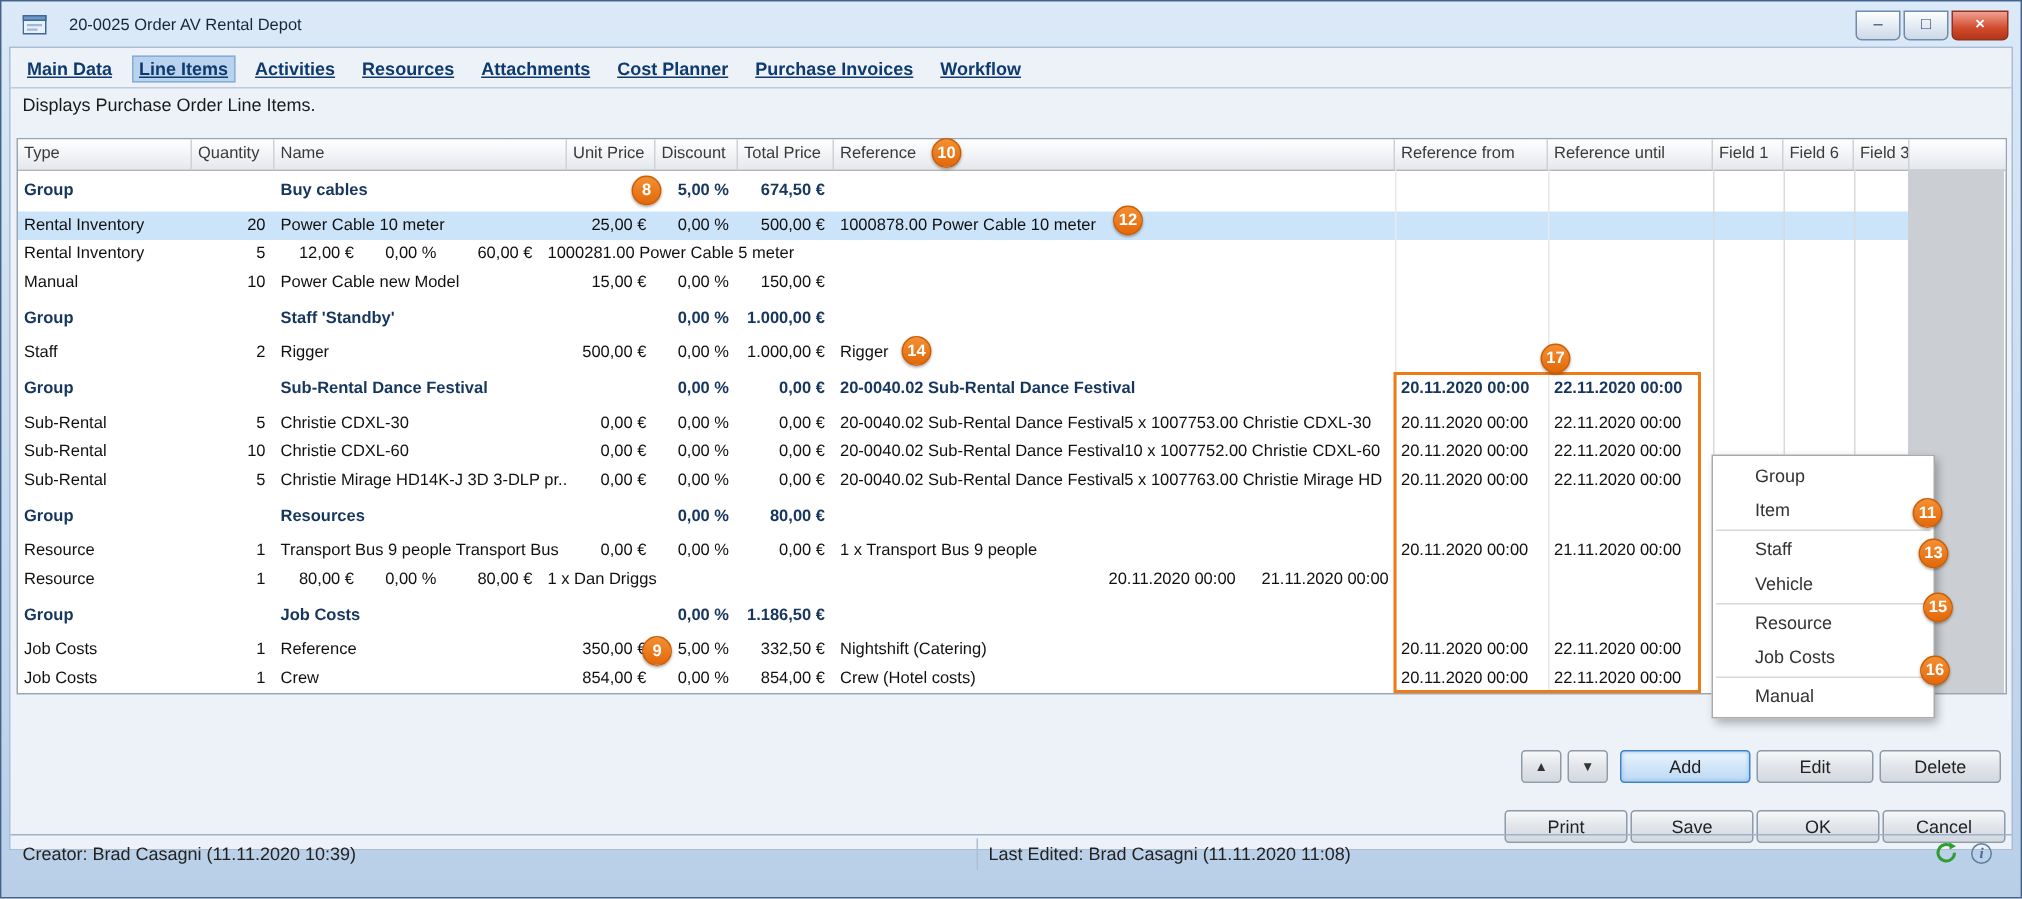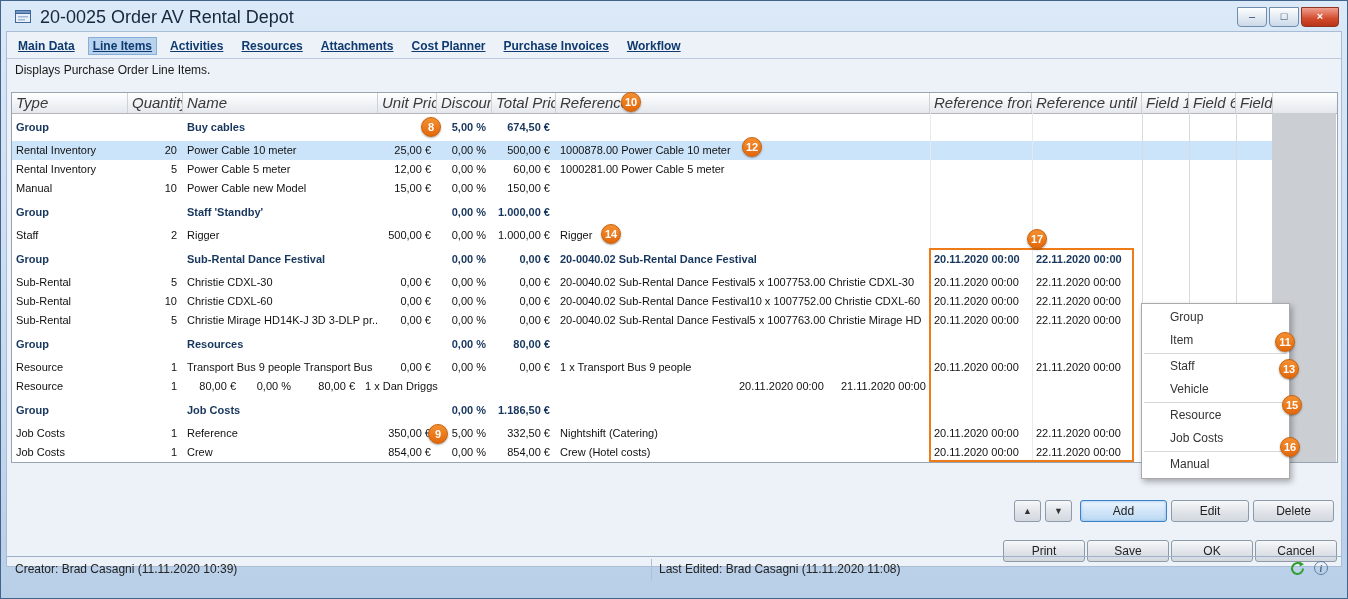--- a/index.html
+++ b/index.html
@@ -1,36 +1,36 @@
 <!DOCTYPE html>
 <html><head>
 <meta charset="utf-8">
 <style>
   html,body{margin:0;padding:0;}
   body{width:1348px;height:599px;position:relative;font-family:"Liberation Sans",sans-serif;background:#fff;overflow:hidden;}
 
   .window{position:absolute;inset:0;background:linear-gradient(#dbe9f8,#b9cfe8);border:1px solid #41638c;box-sizing:border-box;}
   .titlebar{position:absolute;left:6px;top:4px;right:6px;height:24px;display:flex;align-items:center;}
   .app-icon{width:18px;height:15px;margin-left:8px;display:inline-block;}
-  .title{margin-left:7px;font-size:18px;color:#15273d;}
+  .title{margin-left:13px;font-size:11px;color:#15273d;}
   .winbtns{margin-left:auto;display:flex;gap:2px;margin-right:2px;}
   .winbtn{width:28px;height:18px;border:1px solid #6f8cab;border-radius:0 0 4px 4px;background:linear-gradient(#fdfefe,#ccd9e8);color:#1f3b5f;font-size:11px;text-align:center;line-height:16px;cursor:default;}
   .winbtn.close{width:36px;background:linear-gradient(#f0a090,#d14a2c 60%,#b83518);border-color:#8d3422;color:#fff;font-weight:bold;}
 
   .content{position:absolute;left:5px;top:30px;right:5px;bottom:31px;background:#edf2f8;border:1px solid #a9bdd6;box-sizing:border-box;}
 
   .tabstrip{position:absolute;left:6px;top:32px;right:6px;height:25px;display:flex;align-items:center;gap:8px;padding-left:6px;border-bottom:1px solid #bccadb;}
   .tab{font-size:12px;font-weight:bold;color:#0f3a70;text-decoration:underline;padding:2px 5px;white-space:nowrap;cursor:default;}
   .tab.active{background:#b9d3ee;border:1px solid #88aed8;padding:1px 4px;}
 
   .desc{position:absolute;left:14px;top:62px;font-size:12px;color:#1a1a1a;}
 
   .table{position:absolute;left:10px;top:91px;width:1327px;height:371px;background:#fff;border:1px solid #98a4b2;box-sizing:border-box;}
   .thead{position:absolute;left:0;top:0;right:0;height:20px;display:flex;background:linear-gradient(#ffffff,#e4e8ed);border-bottom:1px solid #b5b5b5;}
-  .hc{font-size:15px;color:#3a3a3a;line-height:19px;padding:0 4px;box-sizing:border-box;border-right:1px solid #cdd2d8;overflow:hidden;white-space:nowrap;flex:0 0 auto;font-style:italic;}
+  .hc{font-size:11px;color:#3a3a3a;line-height:19px;padding:0 4px;box-sizing:border-box;border-right:1px solid #cdd2d8;overflow:hidden;white-space:nowrap;flex:0 0 auto;}
   .tbody{position:absolute;left:0;top:20px;width:1261px;}
   .trow{display:flex;height:19px;}
   .trow.group{margin-top:5px;margin-bottom:4px;font-weight:bold;color:#17365d;}
   .trow.selected{background:#cce4fa;}
   .c{font-size:11px;line-height:19px;padding:0 4px;box-sizing:border-box;overflow:hidden;white-space:nowrap;flex:0 0 auto;color:#111;}
   .trow.group .c{color:#17365d;}
   .c.r{text-align:right;padding-right:6px;}
   .filler{position:absolute;top:20px;bottom:0;right:1px;width:64px;background:#cbcfd4;}
   .vline{position:absolute;top:20px;bottom:1px;width:0;border-left:1px solid #d7dade;}
   .vline.soft{border-left-color:#e7e9ec;}
@@ -129,21 +129,20 @@
           <div class="c" style="width: 374px;">1000878.00 Power Cable 10 meter</div>
           <div class="c" style="width: 102px;"></div>
           <div class="c" style="width: 110px;"></div>
           <div class="c" style="width: 47px;"></div>
           <div class="c" style="width: 47px;"></div>
           <div class="c" style="width: 37px;"></div>
         </div>
         <div class="trow">
           <div class="c" style="width: 116px;">Rental Inventory</div>
           <div class="c r" style="width: 55px;">5</div>
-          <div class="c" style="width: 195px;">Power Cable 5 meter</div>
           <div class="c r" style="width: 59px;">12,00 €</div>
           <div class="c r" style="width: 55px;">0,00 %</div>
           <div class="c r" style="width: 64px;">60,00 €</div>
           <div class="c" style="width: 374px;">1000281.00 Power Cable 5 meter</div>
           <div class="c" style="width: 102px;"></div>
           <div class="c" style="width: 110px;"></div>
           <div class="c" style="width: 47px;"></div>
           <div class="c" style="width: 47px;"></div>
           <div class="c" style="width: 37px;"></div>
         </div>

